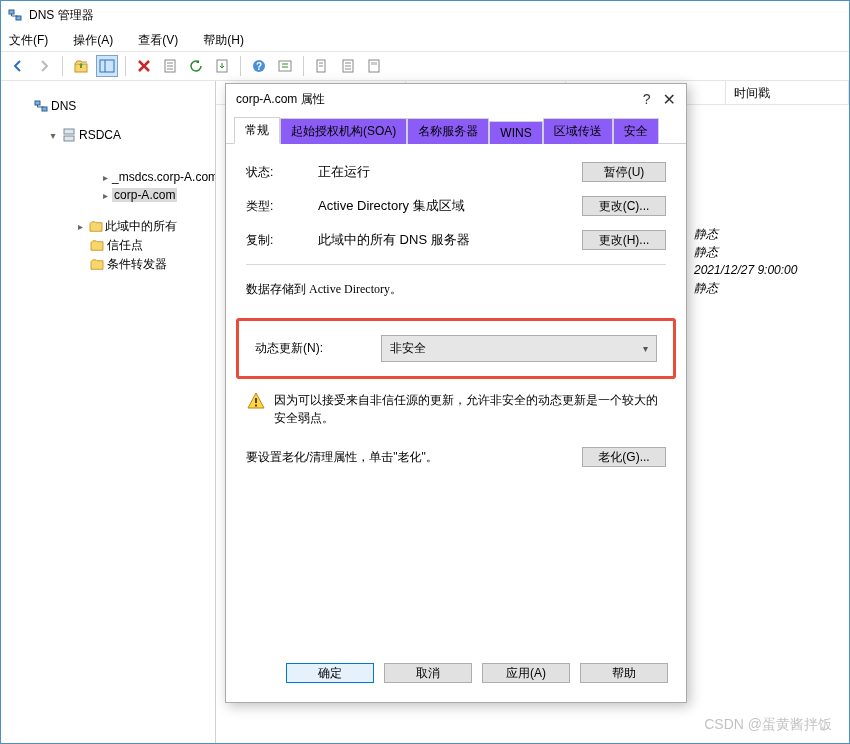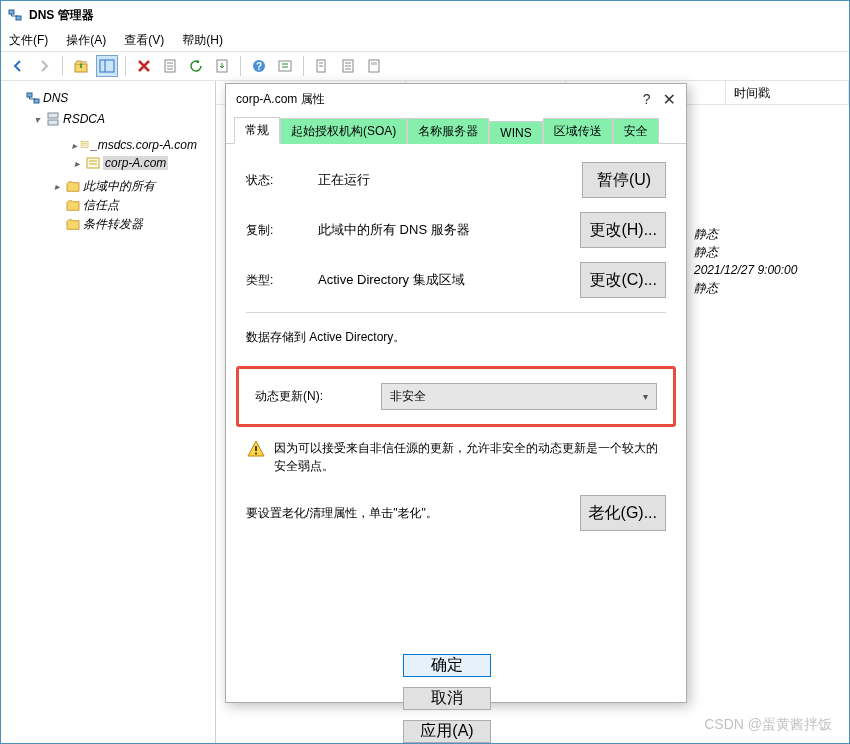--- a/index.html
+++ b/index.html
@@ -1,32 +1,32 @@
 <!DOCTYPE html>
 <html><head>
 <meta charset="utf-8">
 <style>
   * { box-sizing: border-box; font-family: "Segoe UI", "Microsoft YaHei", sans-serif; }
   body { margin:0; width:850px; height:744px; background:#fff; font-size:12px; color:#000; position:relative; overflow:hidden;}
   
   
   .main-window { width:850px; height:744px; border:1px solid #4a90c0; display:flex; flex-direction:column;}
-  .titlebar { height:28px; display:flex; align-items:center; padding:0 6px;font-weight:bold; }
+  .titlebar { height:28px; display:flex; align-items:center; padding:0 6px; }
   .titlebar .icon { width:16px; height:16px; margin-right:6px; }
-  .menubar { height:22px; display:flex; align-items:center; padding:0 8px; gap:18px; }
+  .menubar { height:22px; display:flex; align-items:center; padding:0 8px; gap:25px; }
   .menubar span { font-size:12px; }
   .toolbar { height:30px; border-top:1px solid #e5e5e5; border-bottom:1px solid #e5e5e5; display:flex; align-items:center; padding:0 6px; gap:4px;}
   .toolbar .divider { width:1px; height:20px; background:#d0d0d0; margin:0 3px;}
   .toolbar .btn { width:22px; height:22px; display:flex; align-items:center; justify-content:center; border:1px solid transparent;}
   .toolbar .btn.pressed { border:1px solid #7da2ce; background:#cde6f7;}
   .toolbar svg { width:16px; height:16px; }
   
   .content { flex:1; display:flex; overflow:hidden;}
   .treepane { width:215px; border-right:1px solid #d0d0d0; padding:4px 2px; overflow:hidden;}
-  .tree ul { list-style:none; padding-left:16px; margin:4px;font-style:italic;}
+  .tree ul { list-style:none; padding-left:16px; margin:12px;}
   .tree li { white-space:nowrap; padding:1px 0;}
   .row { display:flex; align-items:center; gap:2px;}
   .exp { width:12px; height:12px; display:flex; align-items:center; justify-content:center; color:#666; font-size:10px;}
   .exp.open::before{content:"▾";}
   .exp.closed::before{content:"▸";}
   .exp.none{visibility:hidden;}
   .ticon{width:16px;height:16px;display:flex;align-items:center;justify-content:center;}
   .sel{background:#d9d9d9;padding:0 2px;}
   .folder-svg{width:14px;height:12px;}
   
@@ -37,38 +37,38 @@
   .lrow{display:flex;height:18px;align-items:center;}
   .lrow .c{padding:0 8px;font-size:12px;white-space:nowrap;overflow:hidden;font-style:italic;}
   
   
   .dialog{position:absolute;left:225px;top:83px;width:462px;height:620px;background:#fff;border:1px solid #aaa;box-shadow:3px 3px 12px rgba(0,0,0,.25);display:flex;flex-direction:column;}
   .dlg-title{height:30px;display:flex;align-items:center;padding:0 10px;justify-content:space-between;font-size:12px;}
   .dlg-title .rightbtns{display:flex;gap:12px;align-items:center;}
   .qmark{font-size:14px;color:#333;}
   .closex{font-size:16px;color:#333;}
   .tabs{height:26px;display:flex;align-items:flex-end;padding:0 8px 0 8px;border-bottom:1px solid #d0d0d0;margin-top:4px;}
-  .tab{padding:4px 10px;font-size:12px;border:1px solid #d0d0d0;border-bottom:none;margin-right:0;margin-bottom:-1px;background:#86efac;}
+  .tab{padding:4px 10px;font-size:12px;border:1px solid #d0d0d0;border-bottom:none;margin-right:0;margin-bottom:-1px;background:#8b5cf6;}
   .tab.active{background:#fff;border-bottom:1px solid #fff;}
   .tabbody{flex:1;padding:18px 20px 8px 20px;position:relative;}
   .frow{display:flex;align-items:center;margin-bottom:14px;}
   .flabel{width:72px;font-size:12px;}
   .fval{flex:1;font-size:13px;}
-  .fbtn{min-width:84px;height:36px;border:1px solid #adadad;background:#e1e1e1;font-size:16px;display:flex;align-items:center;justify-content:center;padding:0 8px;}
+  .fbtn{min-width:84px;height:20px;border:1px solid #adadad;background:#e1e1e1;font-size:12px;display:flex;align-items:center;justify-content:center;padding:0 8px;}
   .sep{height:1px;background:#d8d8d8;margin:8px 0 16px 0;}
-  .storage{font-size:12px;margin-bottom:20px;}
+  .storage{font-size:12px;margin-bottom:20px;font-family:Liberation Serif, serif;}
   .highlight-box{border:3px solid #e74c3c;border-radius:3px;padding:14px 16px;margin:4px -10px 12px -10px;}
   .dynrow{display:flex;align-items:center;}
   .combo{flex:1;height:27px;border:1px solid #adadad;background:#e6e6e6;display:flex;align-items:center;justify-content:space-between;padding:0 8px;font-size:12px;margin-left:58px;}
   .combo .arrow{font-size:10px;color:#555;}
   .warnrow{display:flex;gap:8px;margin-top:4px;font-size:12px;line-height:1.5;}
   .warnicon{width:20px;height:20px;flex-shrink:0;}
   .agingrow{display:flex;align-items:center;margin-top:20px;}
   .agingrow .txt{flex:1;font-size:12px;}
-  .dlg-btns{height:48px;border-top:0;display:flex;align-items:center;gap:10px;padding:0 18px 10px 0;flex-direction:column;}
+  .dlg-btns{height:48px;border-top:0;display:flex;align-items:center;justify-content:flex-end;gap:10px;padding:0 18px 10px 0;}
   .dlg-btns .fbtn{min-width:88px;}
   .dlg-btns .fbtn.primary{border:1px solid #0078d7;background:#e5f1fb;}
   
   .watermark{position:absolute;right:18px;bottom:10px;font-size:14px;color:rgba(0,0,0,.25);}
 </style>
 </head>
 <body>
 
 <div class="main-window">
 
@@ -324,28 +324,28 @@
     <div class="tab">安全</div>
   </div>
 
   <div class="tabbody">
     <div class="frow">
       <div class="flabel">状态:</div>
       <div class="fval">正在运行</div>
       <div class="fbtn">暂停(U)</div>
     </div>
     <div class="frow">
+      <div class="flabel">类型:</div>
+      <div class="fval">Active Directory 集成区域</div>
+      <div class="fbtn">更改(C)...</div>
+    </div>
+    <div class="frow">
       <div class="flabel">复制:</div>
       <div class="fval">此域中的所有 DNS 服务器</div>
       <div class="fbtn">更改(H)...</div>
-    </div>
-    <div class="frow">
-      <div class="flabel">类型:</div>
-      <div class="fval">Active Directory 集成区域</div>
-      <div class="fbtn">更改(C)...</div>
     </div>
     <div class="sep"></div>
     <div class="storage">数据存储到 Active Directory。</div>
 
     <div class="highlight-box">
       <div class="dynrow">
         <span>动态更新(N):</span>
         <div class="combo">
           <span>非安全</span>
           <span class="arrow">▾</span>

